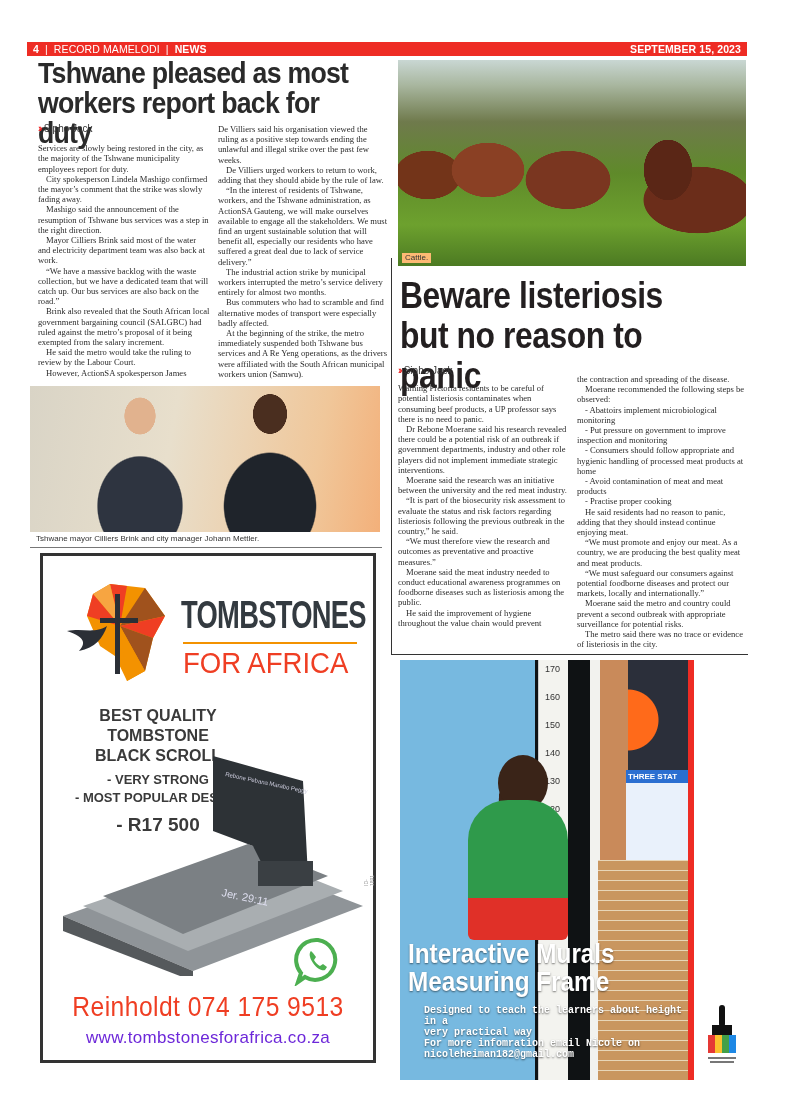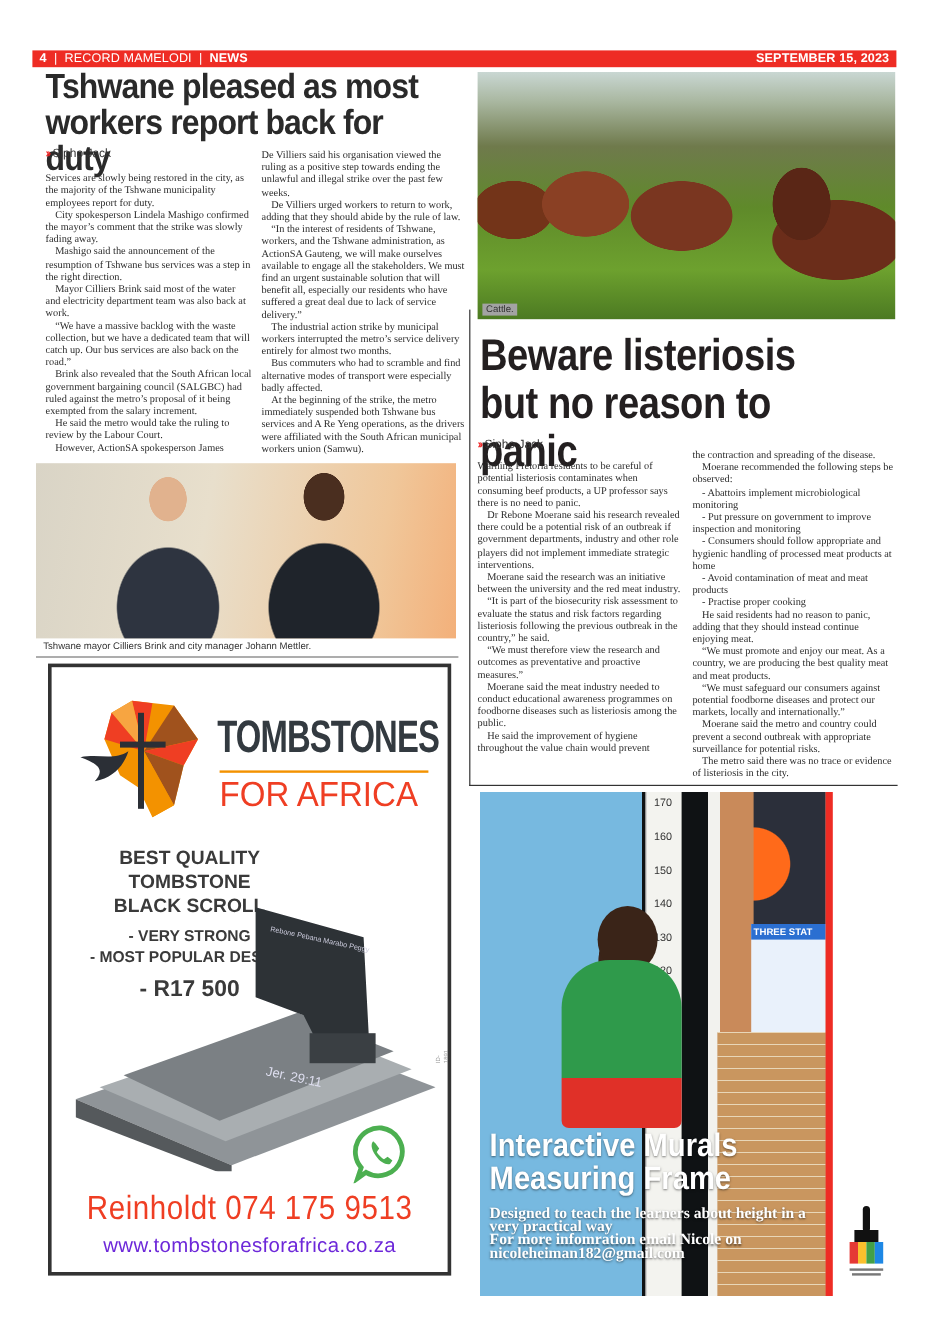--- a/index.html
+++ b/index.html
@@ -38,21 +38,21 @@
     left: 398px; top: 60px; width: 348px; height: 206px;
     background:
       radial-gradient(ellipse 40px 50px at 270px 110px, #5a2616 60%, transparent 61%),
       radial-gradient(ellipse 90px 55px at 300px 140px, #6b2d1a 60%, transparent 61%),
       radial-gradient(ellipse 70px 48px at 170px 120px, #7a3620 60%, transparent 61%),
       radial-gradient(ellipse 60px 45px at 90px 110px, #8a4024 60%, transparent 61%),
       radial-gradient(ellipse 55px 40px at 30px 115px, #733419 60%, transparent 61%),
       linear-gradient(to bottom, #c9d7d3 0%, #a9b7a0 12%, #6f7a4c 30%, #5f8a2a 55%, #6da12e 80%, #4c7a22 100%);
   }
   .cattle-caption-box {
-    position: absolute; left: 402px; top: 253px; background: #a3a3a3; padding: 0 3px;
+    position: absolute; left: 402px; top: 253px; background: #fdba74; padding: 0 3px;
     font-family: "Liberation Sans", sans-serif; font-size: 8px; line-height: 10px; color: #333;
   }
   .headline2 {
     position: absolute; left: 400px; top: 276px; width: 350px;
     font-family: "Liberation Sans", sans-serif; font-weight: bold; font-size: 37px; line-height: 40px;
     color: #231f20; letter-spacing: -0.5px; transform: scaleX(0.86); transform-origin: left top;
   }
 
   .meeting-photo {
     left: 30px; top: 386px; width: 350px; height: 146px;
@@ -143,22 +143,22 @@
   .mural-brick {
     position: absolute; left: 200px; top: 200px; width: 90px; height: 220px;
     background: repeating-linear-gradient(0deg, #c9965f 0 9px, #e8d6b8 9px 10px), #c9965f;
   }
   .mural-title {
     position: absolute; left: 10px; top: 280px; width: 300px;
     font-family: "Liberation Sans", sans-serif; font-weight: bold; font-size: 27px; line-height: 28px; color: #fff;
     text-shadow: 0 1px 2px rgba(0,0,0,0.5); transform: scaleX(0.9); transform-origin: left top;
   }
   .mural-desc {
-    position: absolute; left: 10px; top: 345px; width: 270px;
-    font-family: Liberation Serif, serif; font-weight: bold; font-size: 13px; line-height: 11px; color: #fff;
+    position: absolute; left: 26px; top: 345px; width: 270px;
+    font-family: Liberation Mono, monospace; font-weight: bold; font-size: 10px; line-height: 11px; color: #fff;
     text-shadow: 0 1px 2px rgba(0,0,0,0.6);
   }
   .ceep-logo { position: absolute; left: 306px; top: 345px; width: 36px; height: 64px; }
 </style>
 </head>
 <body>
 
 <div class="header-bar">
   <div class="left">
     <span class="bold">4</span>

